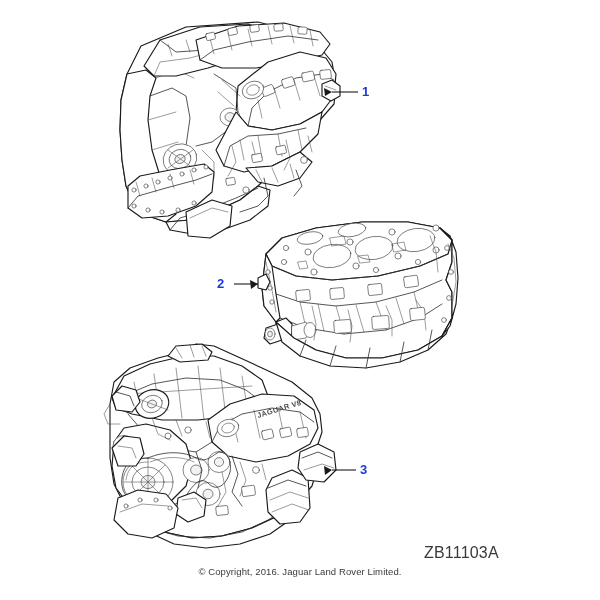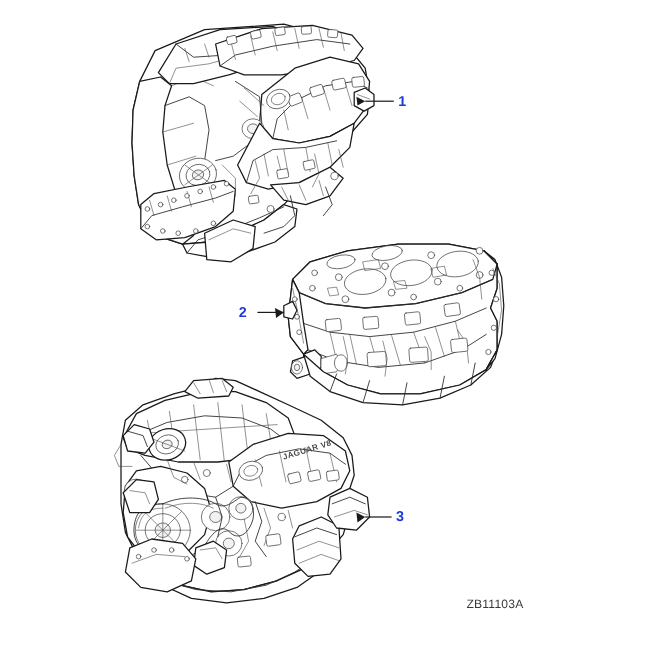--- a/index.html
+++ b/index.html
@@ -38,21 +38,21 @@
   #callout-1 { left: 362px; top: 85px; }
   #callout-2 { left: 217px; top: 277px; }
   #callout-3 { left: 360px; top: 463px; }
 
   .part-number {
     position: absolute;
     left: 424px;
     top: 544px;
     color: #3a3a3a;
     font-family: "Liberation Sans", sans-serif;
-    font-size: 11px;
+    font-size: 16px;
     letter-spacing: 0.2px;
   }
   .copyright {
     position: absolute;
     left: 0;
     top: 566px;
     width: 600px;
     text-align: center;
     color: #3a3a3a;
     font-family: "Liberation Sans", sans-serif;
@@ -435,14 +435,15 @@
   </div>
 
   <div class="callout" id="callout-1">1</div>
 
   <div class="callout" id="callout-2">2</div>
 
   <div class="callout" id="callout-3">3</div>
 
   <div class="part-number">ZB11103A</div>
 
+  <div class="copyright">© Copyright, 2016. Jaguar Land Rover Limited.</div>
 
 </div>
 
 </body></html>

